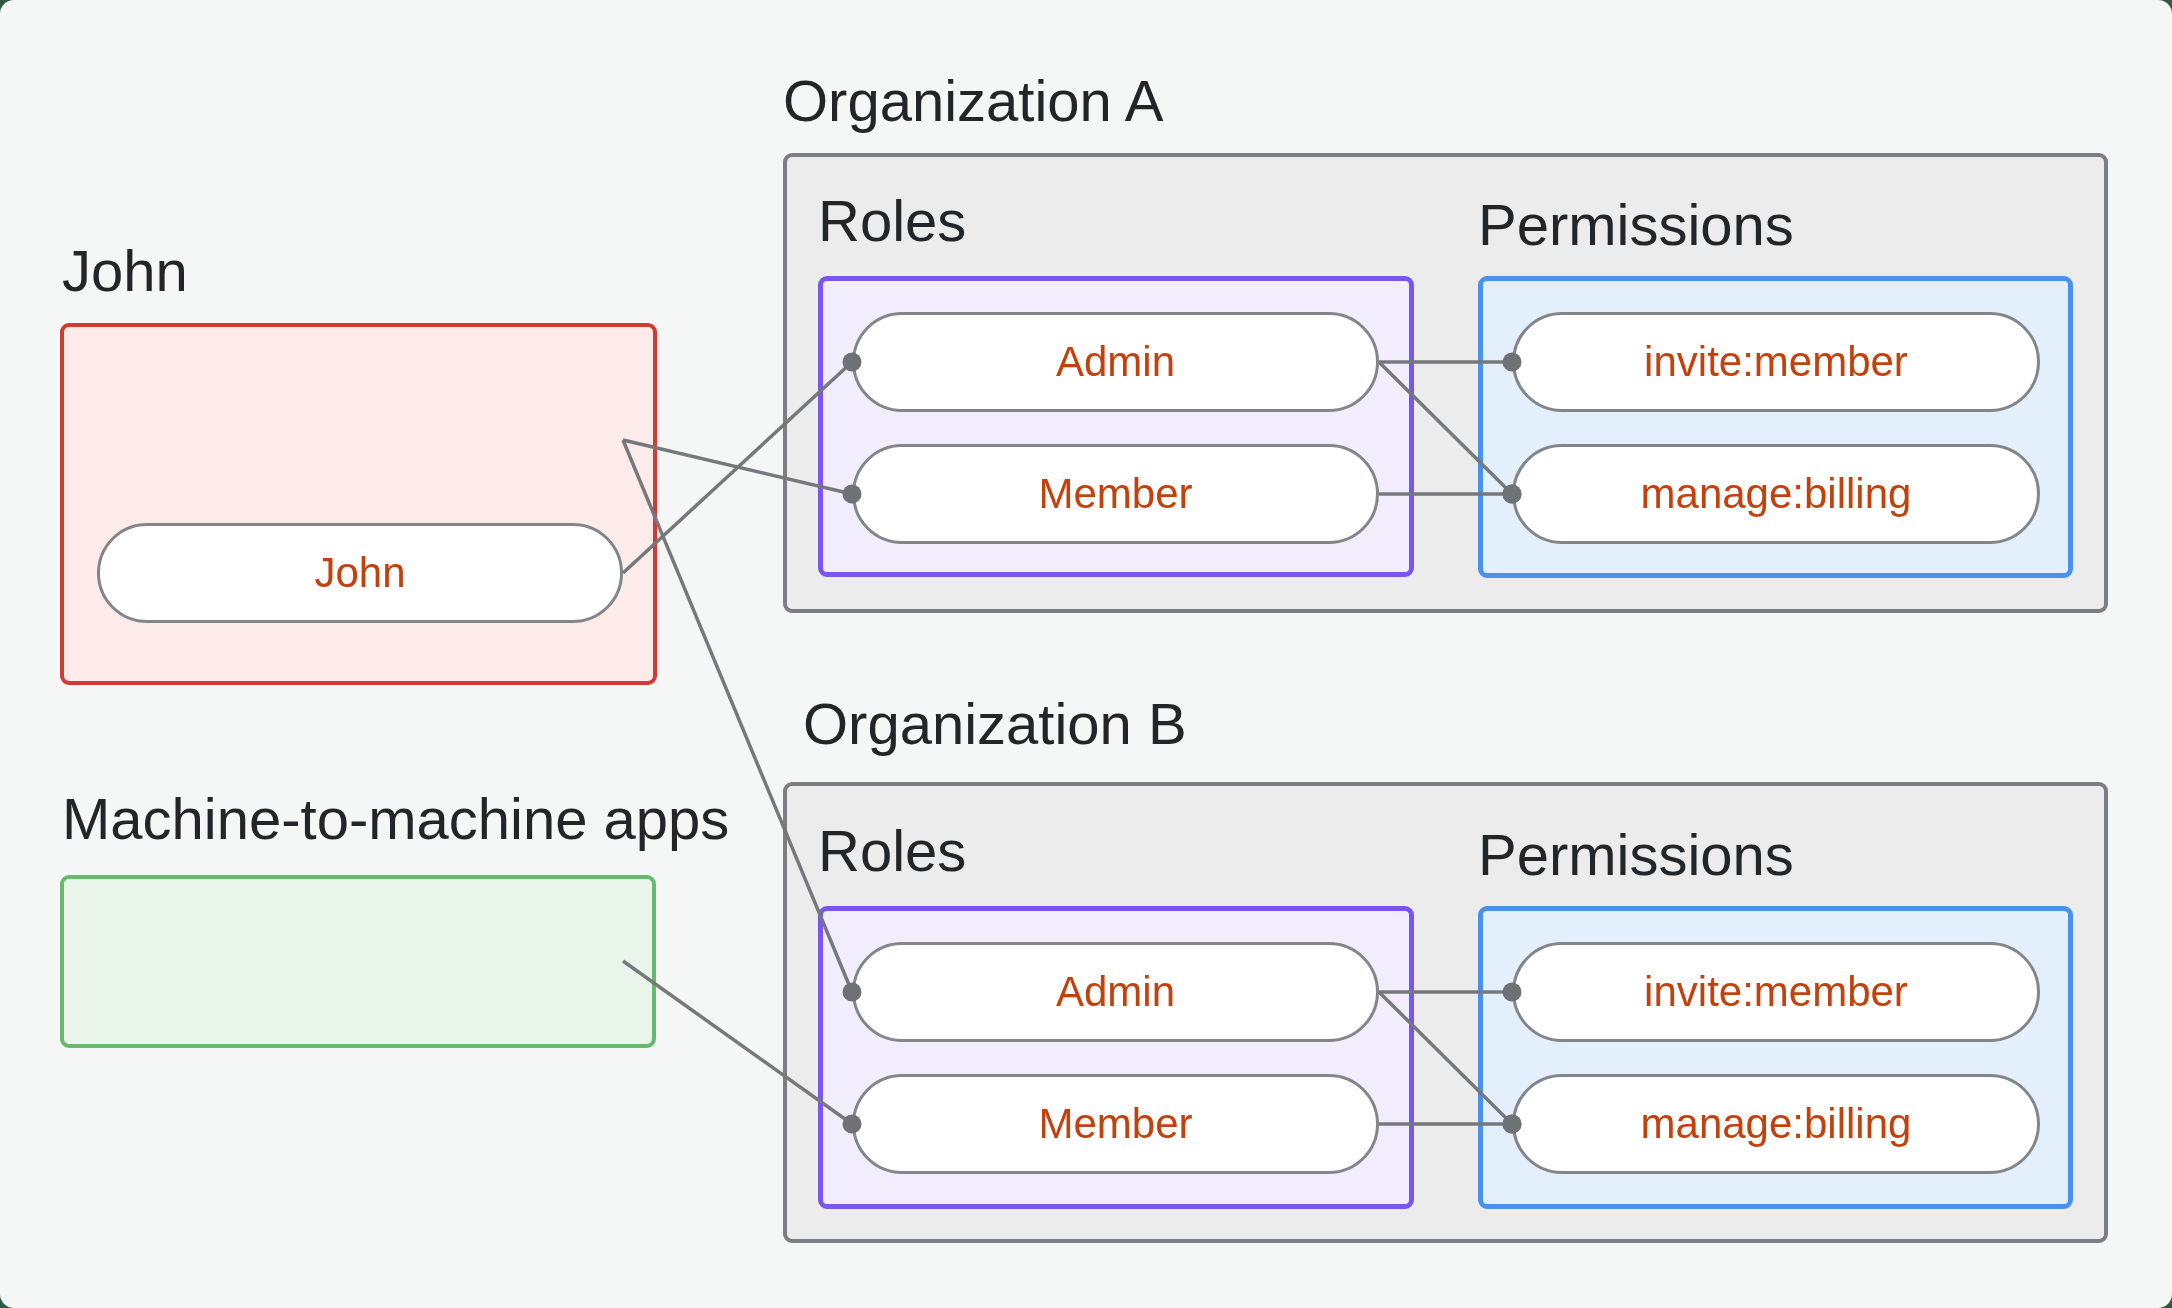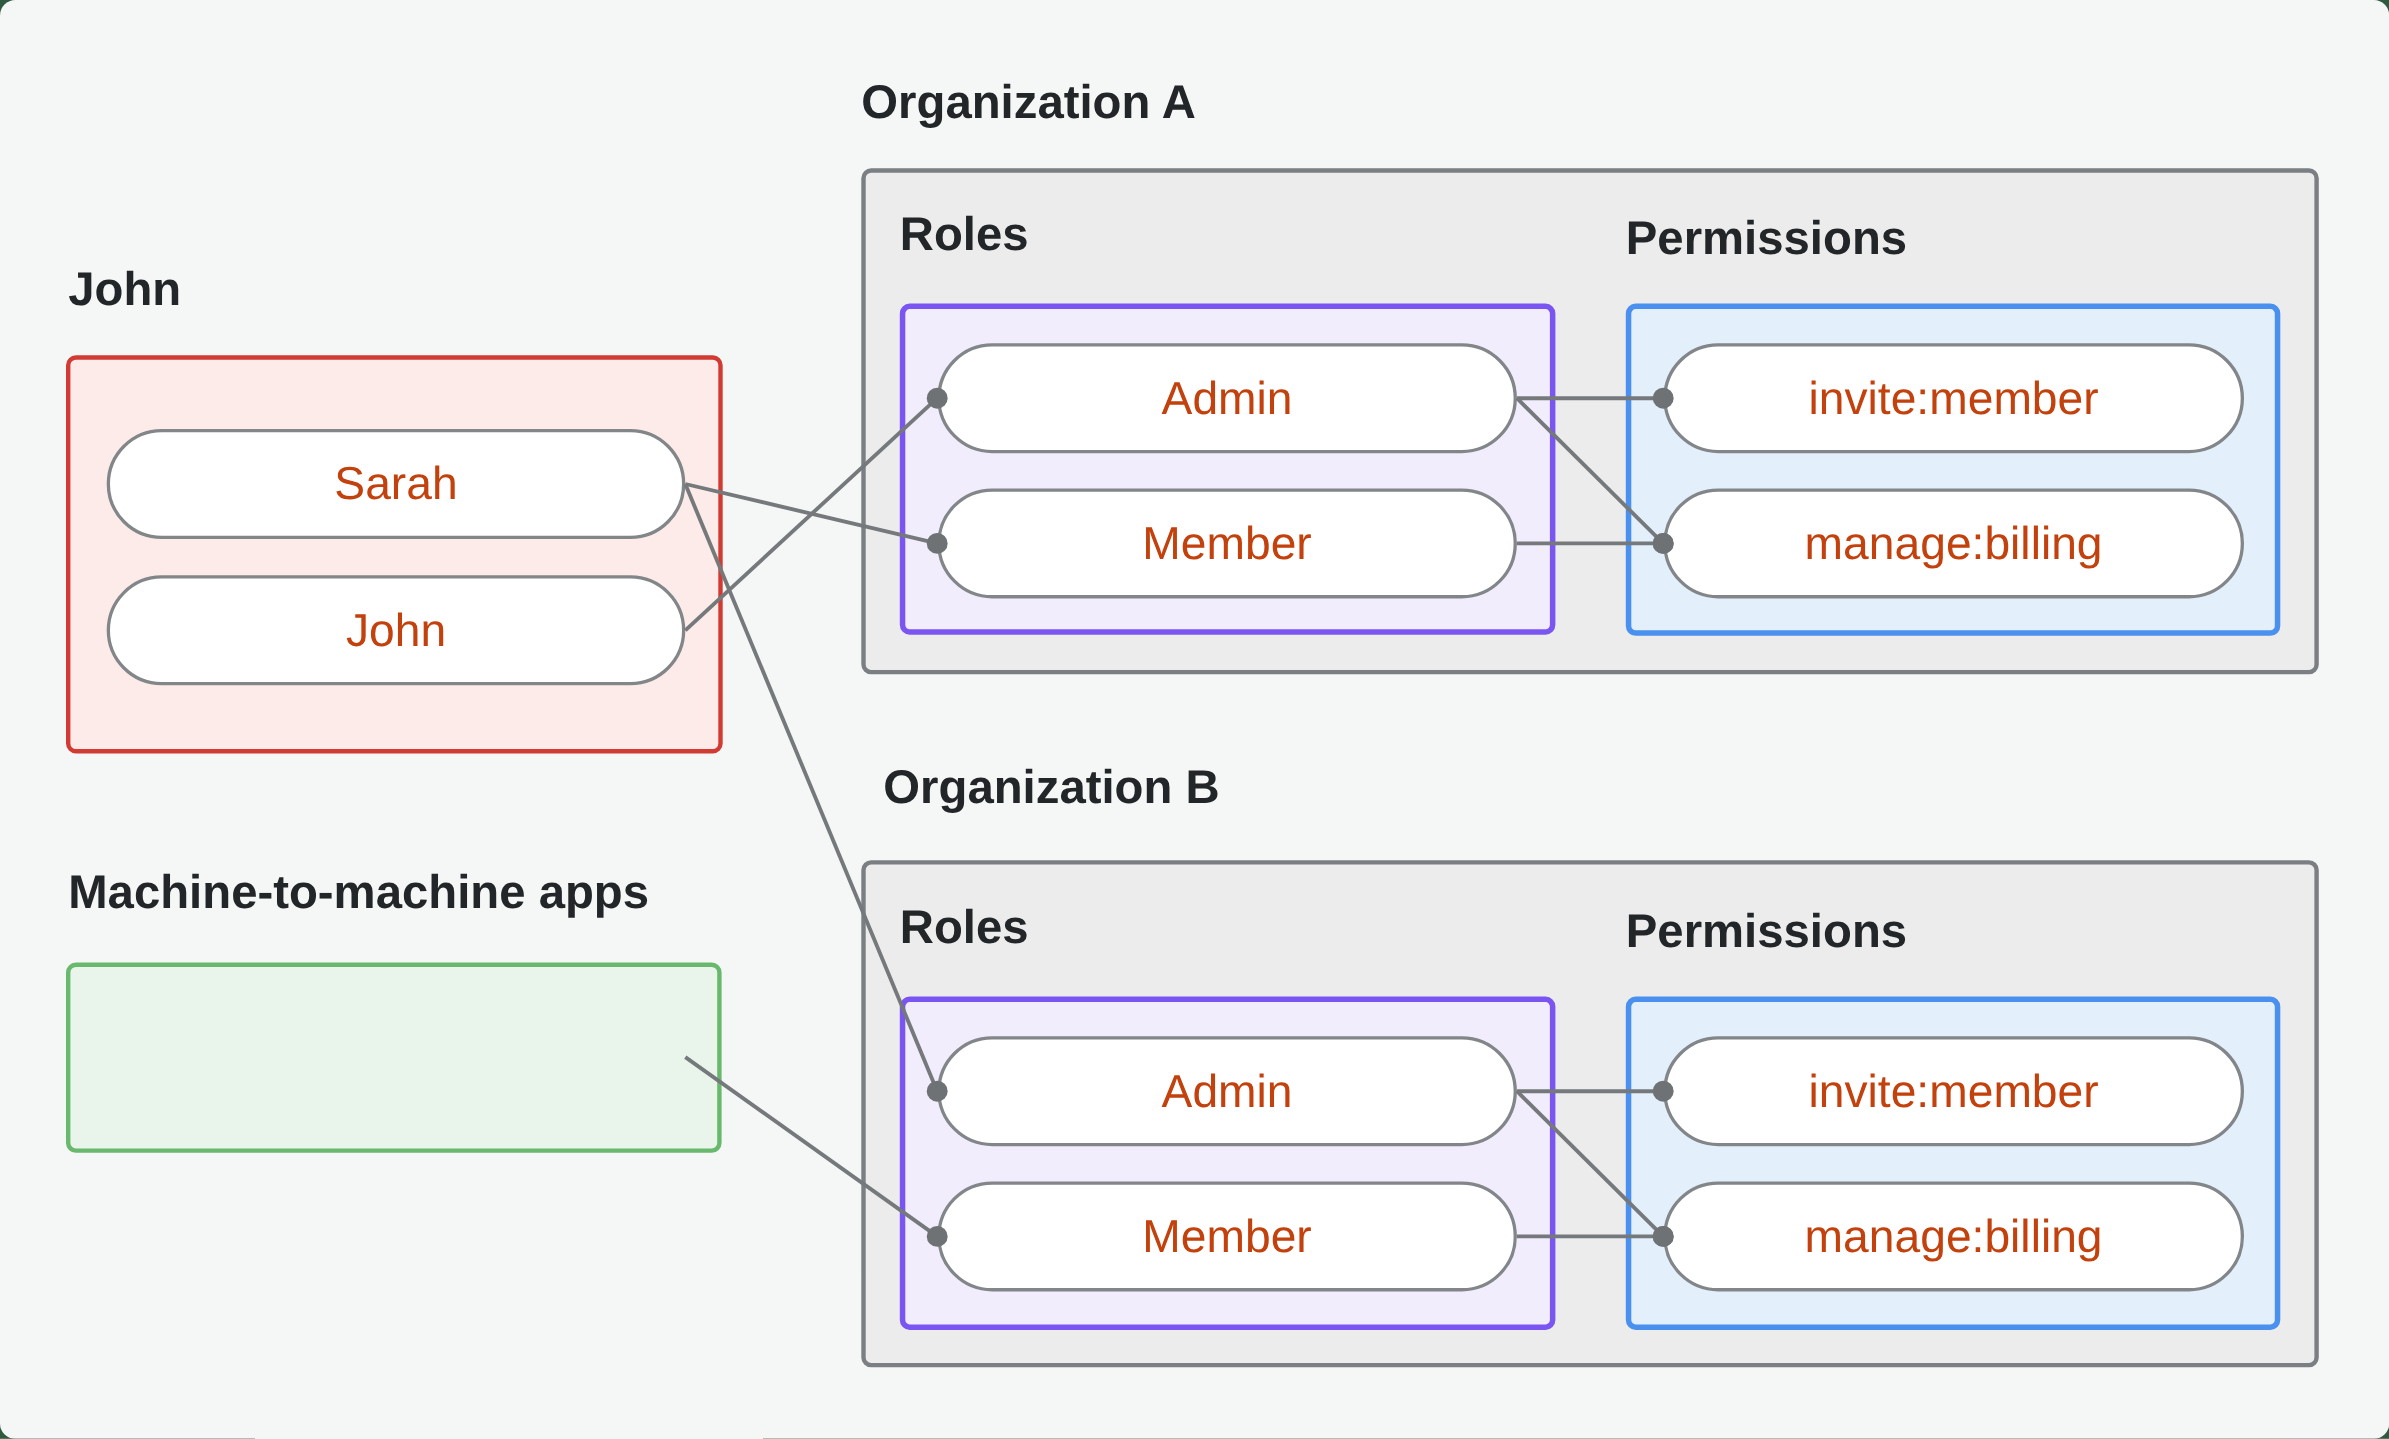--- a/index.html
+++ b/index.html
@@ -6,21 +6,21 @@
   body{
     background:#2f5a40;
     font-family:"Liberation Sans","DejaVu Sans",sans-serif;
     width:2172px;height:1308px;overflow:hidden;
   }
   .canvas{
     position:relative;width:2172px;height:1308px;
     background:#f4f7f5;border-radius:14px;overflow:hidden;
   }
   .sec-label{
-    position:absolute;font-size:43px;font-weight:700;color:#232629;
+    position:absolute;font-size:58px;font-weight:400;color:#232629;
     line-height:1;white-space:nowrap;z-index:2;
   }
   .box{position:absolute;box-sizing:border-box;border-radius:9px;z-index:1;}
   .box.users  {border:4px solid #d23b33;background:#fcebe8;}
   .box.m2m    {border:4px solid #68b86d;background:#e9f5ea;}
   .box.org    {border:4px solid #7b7f83;background:#ececec;}
   .box.roles  {border:5px solid #7a55f2;background:#f2edfc;}
   .box.perms  {border:5px solid #4a90ee;background:#e3effb;}
   .pill{
     position:absolute;box-sizing:border-box;z-index:3;
@@ -63,23 +63,20 @@
   .pill.b-invite{left:1512px;top:942px; width:528px; height:100px;}
   .pill.b-manage{left:1512px;top:1074px;width:528px; height:100px;}
 </style>
 </head>
 <body>
 
 <div class="canvas">
 
   <div class="sec-label users-label">John</div>
   <div class="box users"></div>
-  <div class="pill sarah">
-    <span>Sarah</span>
-  </div>
   <div class="pill john">
     <span>John</span>
   </div>
 
   <div class="sec-label m2m-label">Machine-to-machine apps</div>
   <div class="box m2m"></div>
 
   <div class="sec-label orga-label">Organization A</div>
   <div class="box org orga"></div>
   <div class="sec-label roles-a-label">Roles</div>

